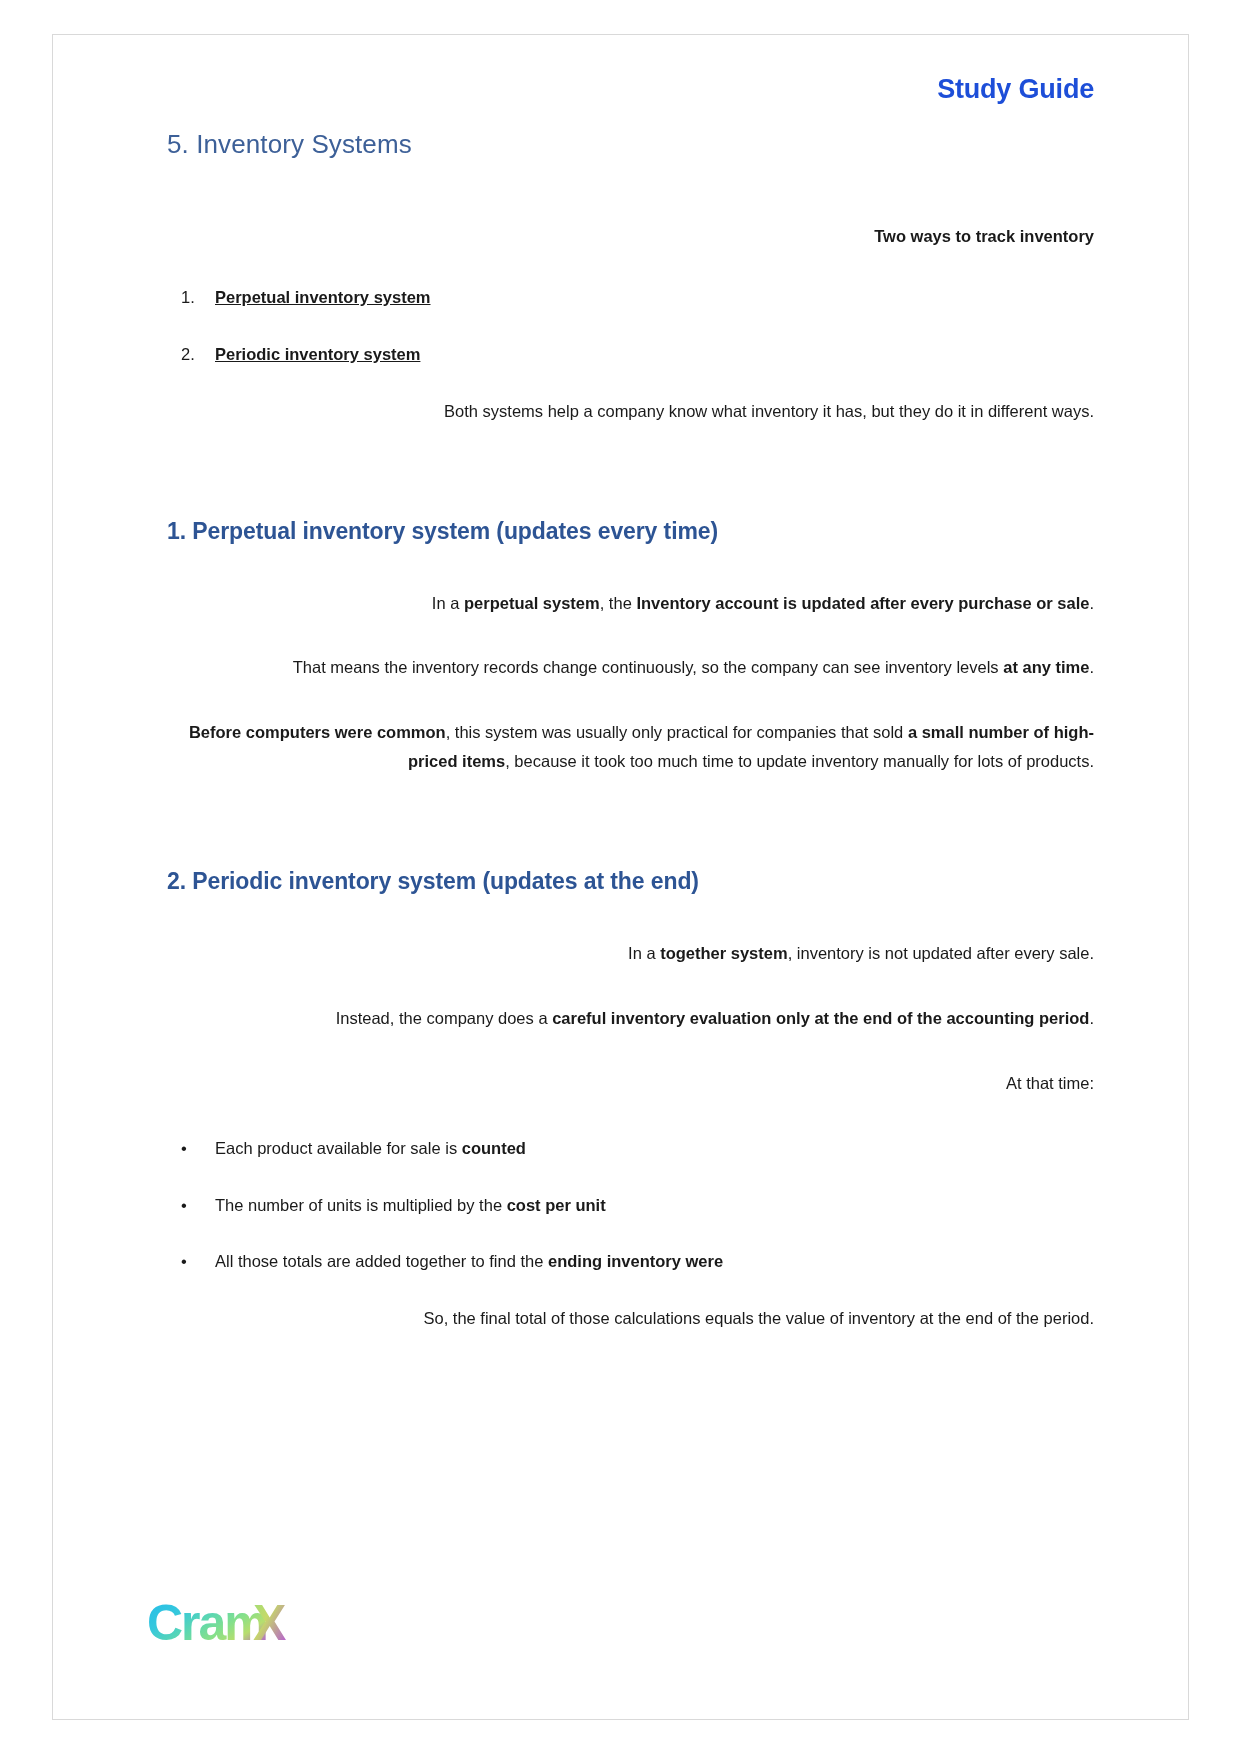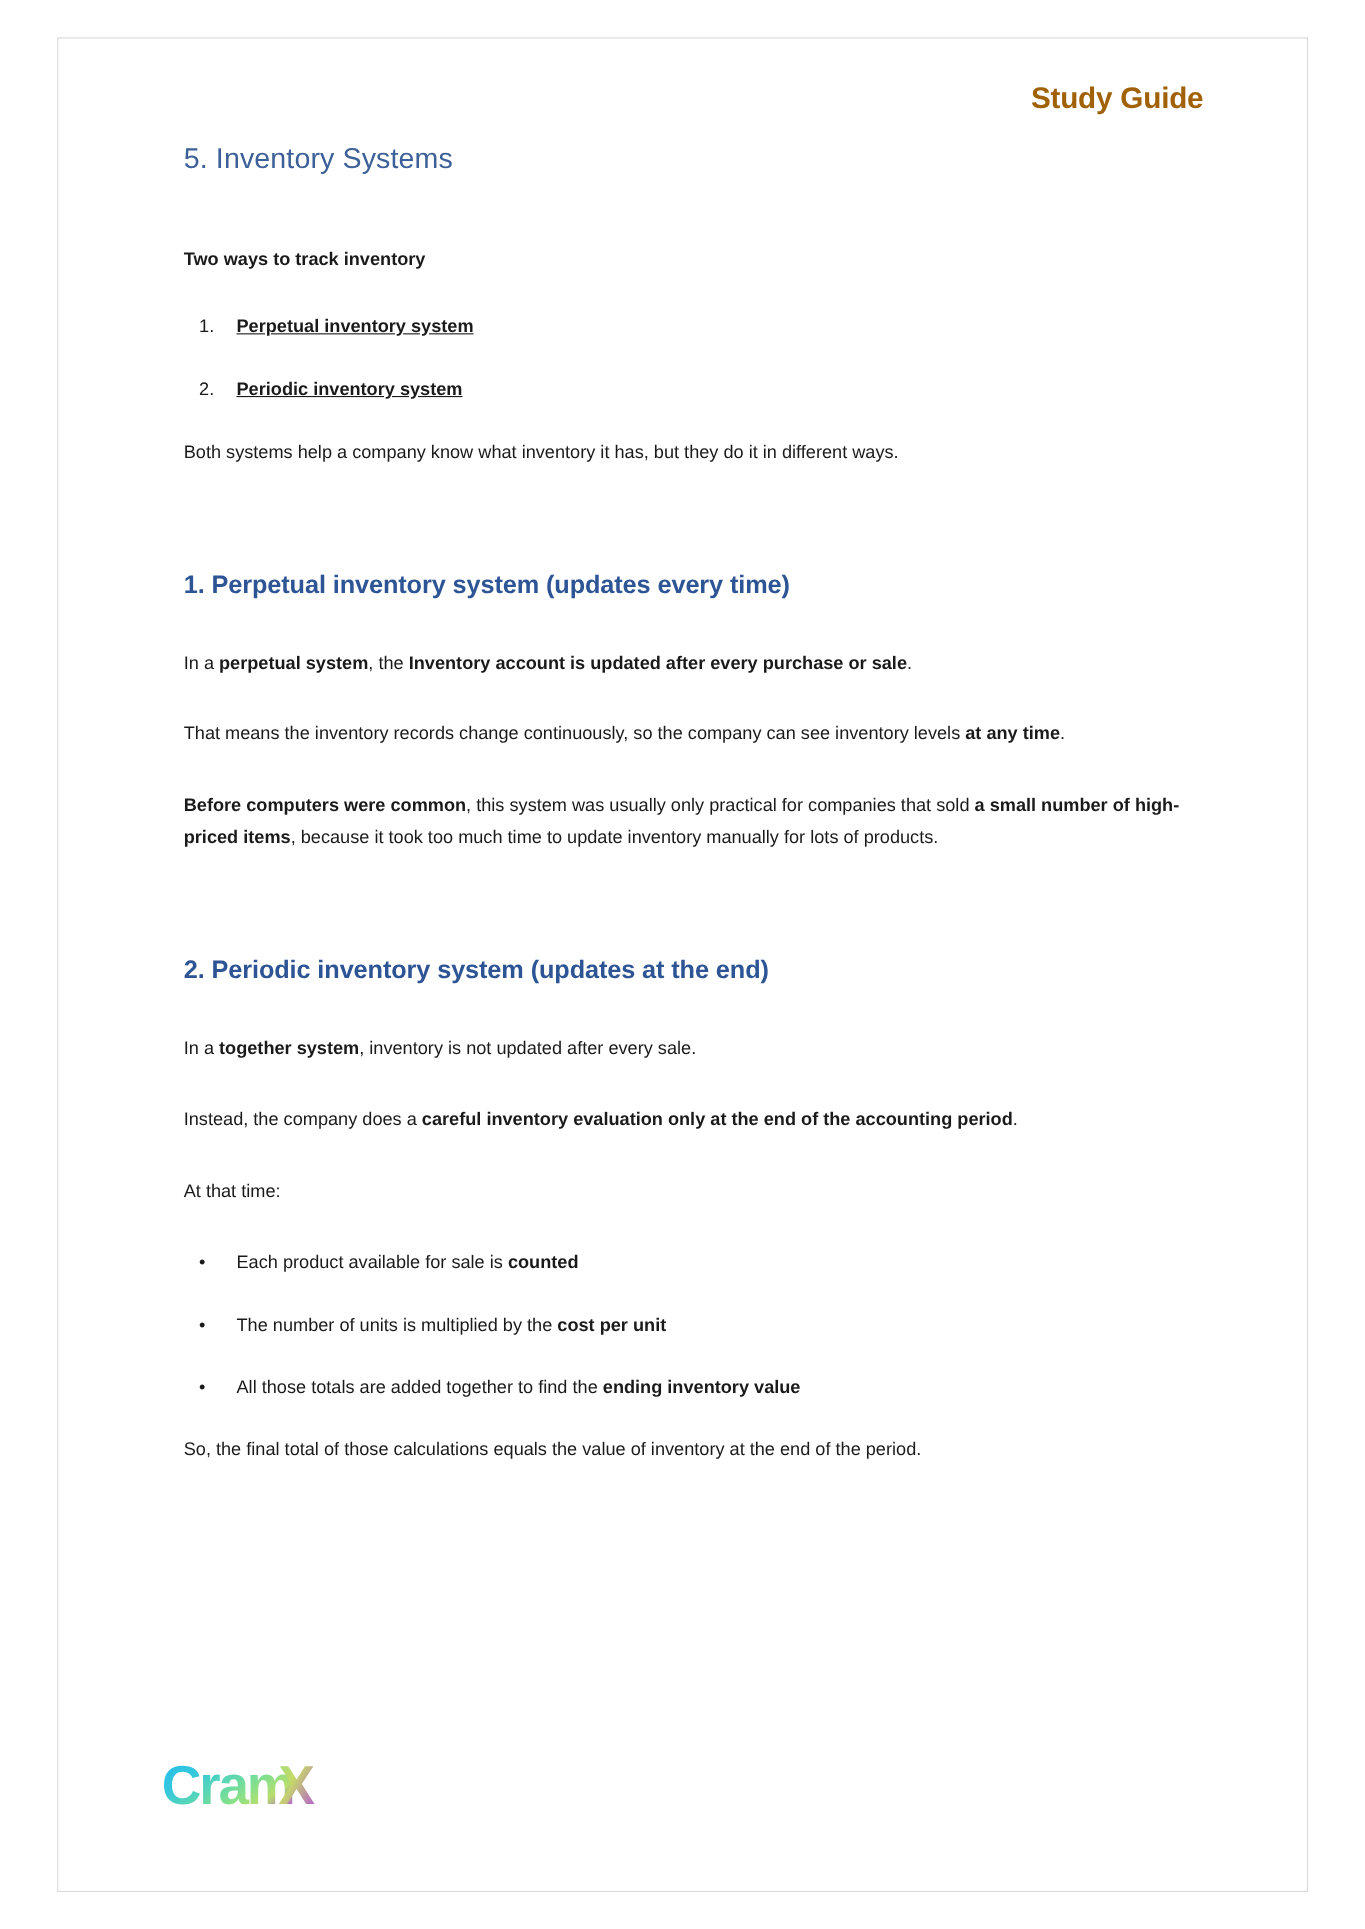--- a/index.html
+++ b/index.html
@@ -33,21 +33,21 @@
     width: 1137px;
     box-sizing: border-box;
     padding: 40px 95px 0 95px;
   }
 
   
   .doc-header {
     text-align: right;
     font-size: 27px;
     font-weight: bold;
-    color: #a16207;
+    color: #1d4ed8;
     letter-spacing: -0.2px;
     padding-right: 0px;
     margin-bottom: 24px;
   }
 
   
   h1.section-title {
     font-size: 26px;
     font-weight: normal;
     color: #3d6098;
@@ -62,20 +62,21 @@
     margin: 0 0 44px 0;
     letter-spacing: -0.1px;
   }
 
   
   p.body {
     font-size: 16.5px;
     line-height: 1.75;
     color: #1a1a1a;
     margin: 0 0 36px 0;
+    text-align: right;
   }
   p.body.lead-bold {
     font-weight: bold;
     margin-bottom: 32px;
   }
   b { font-weight: bold; }
 
   
   ol.numbered, ul.bulleted {
     margin: 0 0 28px 0;
@@ -171,21 +172,21 @@
 
     <p class="body"><span>In a </span><b>together system</b><span>, inventory is not updated after every sale.</span></p>
 
     <p class="body"><span>Instead, the company does a </span><b>careful inventory evaluation only at the end of the accounting period</b><span>.</span></p>
 
     <p class="body">At that time:</p>
 
     <ul class="bulleted">
       <li><span class="marker">•</span><span>Each product available for sale is </span><b>counted</b></li>
       <li><span class="marker">•</span><span>The number of units is multiplied by the </span><b>cost per unit</b></li>
-      <li><span class="marker">•</span><span>All those totals are added together to find the </span><b>ending inventory value</b></li>
+      <li><span class="marker">•</span><span>All those totals are added together to find the </span><b>ending inventory were</b></li>
     </ul>
 
     <p class="body">So, the final total of those calculations equals the value of inventory at the end of the period.</p>
 
   </div>
 
   <div class="footer-logo">
     <svg viewBox="0 0 230 60" xmlns="http://www.w3.org/2000/svg" aria-hidden="true">
       <defs>
         <linearGradient id="logoGrad" x1="0" y1="0.2" x2="1" y2="0.9">

